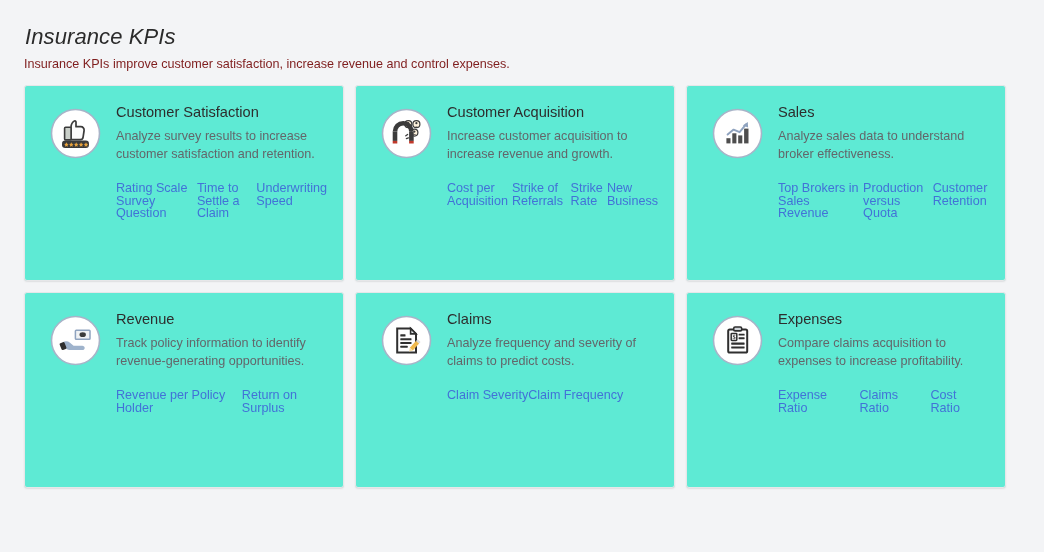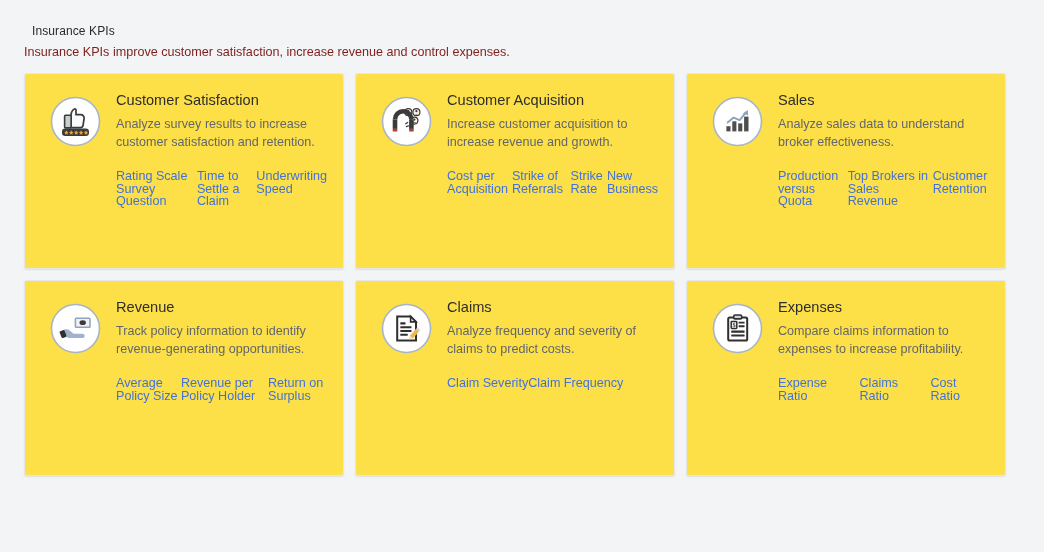--- a/index.html
+++ b/index.html
@@ -7,41 +7,42 @@
   body {
     width: 1044px;
     height: 552px;
     background: #f3f4f6;
     font-family: "Liberation Sans", sans-serif;
     overflow: hidden;
   }
   .page { padding: 24px 40px 0 24px; }
 
   .page-title {
-    font-size: 12px;
+    font-size: 22px;
     color: #2b2b2b;
-    margin: 0 0 7px 8px;
+    margin: 0 0 7px 1px;
     font-weight: 400;
     letter-spacing: 0.1px;
+    font-style: italic;
   }
   .page-subtitle {
     font-size: 12.6px;
     color: #7f1d1d;
     margin: 0 0 14px 0;
     font-weight: 400;
   }
 
   .grid {
     display: grid;
     grid-template-columns: repeat(3, 320px);
     gap: 11px;
   }
 
   .card {
-    background: #fde047;
+    background: #5eead4;
     border: 1px solid #e6e7e9;
     border-radius: 3px;
     box-shadow: 0 1px 2px rgba(0,0,0,0.07), 0 0.5px 0.5px rgba(0,0,0,0.04);
     height: 196px;
     padding: 18px 16px 10px 16px;
     display: flex;
     align-items: flex-start;
   }
 
   .card-icon {
@@ -163,42 +164,41 @@
           <rect x="27.2" y="28.4" width="4.1" height="8" fill="#4e4e4e"></rect>
           <rect x="33.1" y="21.6" width="4.4" height="14.8" fill="#4e4e4e"></rect>
           <polyline points="16.6,27.6 22.6,22.6 28.6,25.2 35,17.4" fill="none" stroke="#8fa3bf" stroke-width="1.9" stroke-linejoin="round" stroke-linecap="round"></polyline>
           <polygon points="36.8,14.9 37.1,20.4 31.8,18.4" fill="#8fa3bf"></polygon>
         </svg>
       </div>
       <div class="card-body">
         <div class="card-title">Sales</div>
         <div class="card-desc">Analyze sales data to understand broker effectiveness.</div>
         <div class="card-links">
+          <a class="card-link">Top Brokers in Sales Revenue</a>
           <a class="card-link">Production versus Quota</a>
-          <a class="card-link">Top Brokers in Sales Revenue</a>
           <a class="card-link">Customer Retention</a>
         </div>
       </div>
     </div>
 
     <div class="card">
       <div class="card-icon">
         <svg viewBox="0 0 53 53">
           <circle cx="26.5" cy="26.5" r="24" fill="#ffffff" stroke="#a8b4c8" stroke-width="1.6"></circle>
           <rect x="26.4" y="16.2" width="14.6" height="9" rx="0.8" fill="#f0f2f4" stroke="#8fa3bf" stroke-width="1.5"></rect>
           <ellipse cx="33.7" cy="20.7" rx="3.2" ry="2.4" fill="#3b3b3b"></ellipse>
           <path d="M13.6 28.3c2.6-1.4 5.3-1.2 7.4.5l3.6 2.9h8.7c1.4 0 2.4 1 2.4 2.2s-1 2.2-2.4 2.2H22c-2 0-3.6-.5-5.2-1.6l-3.2-2.2z" fill="#9fb3cc"></path>
           <rect x="11.4" y="28.4" width="5.2" height="7.3" rx="1.2" fill="#2f2f2f" transform="rotate(-22 14 32)"></rect>
         </svg>
       </div>
       <div class="card-body">
         <div class="card-title">Revenue</div>
         <div class="card-desc">Track policy information to identify revenue-generating opportunities.</div>
         <div class="card-links">
-          <a class="card-link">Average Policy Size</a>
           <a class="card-link">Revenue per Policy Holder</a>
           <a class="card-link">Return on Surplus</a>
         </div>
       </div>
     </div>
 
     <div class="card">
       <div class="card-icon">
         <svg viewBox="0 0 53 53">
           <circle cx="26.5" cy="26.5" r="24" fill="#ffffff" stroke="#a8b4c8" stroke-width="1.6"></circle>
@@ -238,21 +238,21 @@
           <g fill="#2f2f2f">
             <rect x="27.6" y="19.7" width="6" height="1.9" rx="0.4"></rect>
             <rect x="27.6" y="23.3" width="6" height="1.9" rx="0.4"></rect>
             <rect x="20.2" y="28.6" width="13.4" height="2.1" rx="0.4"></rect>
             <rect x="20.2" y="32.4" width="13.4" height="2.1" rx="0.4"></rect>
           </g>
         </svg>
       </div>
       <div class="card-body">
         <div class="card-title">Expenses</div>
-        <div class="card-desc">Compare claims information to expenses to increase profitability.</div>
+        <div class="card-desc">Compare claims acquisition to expenses to increase profitability.</div>
         <div class="card-links">
           <a class="card-link">Expense Ratio</a>
           <a class="card-link">Claims Ratio</a>
           <a class="card-link">Cost Ratio</a>
         </div>
       </div>
     </div>
 
   </div>
 </div>

